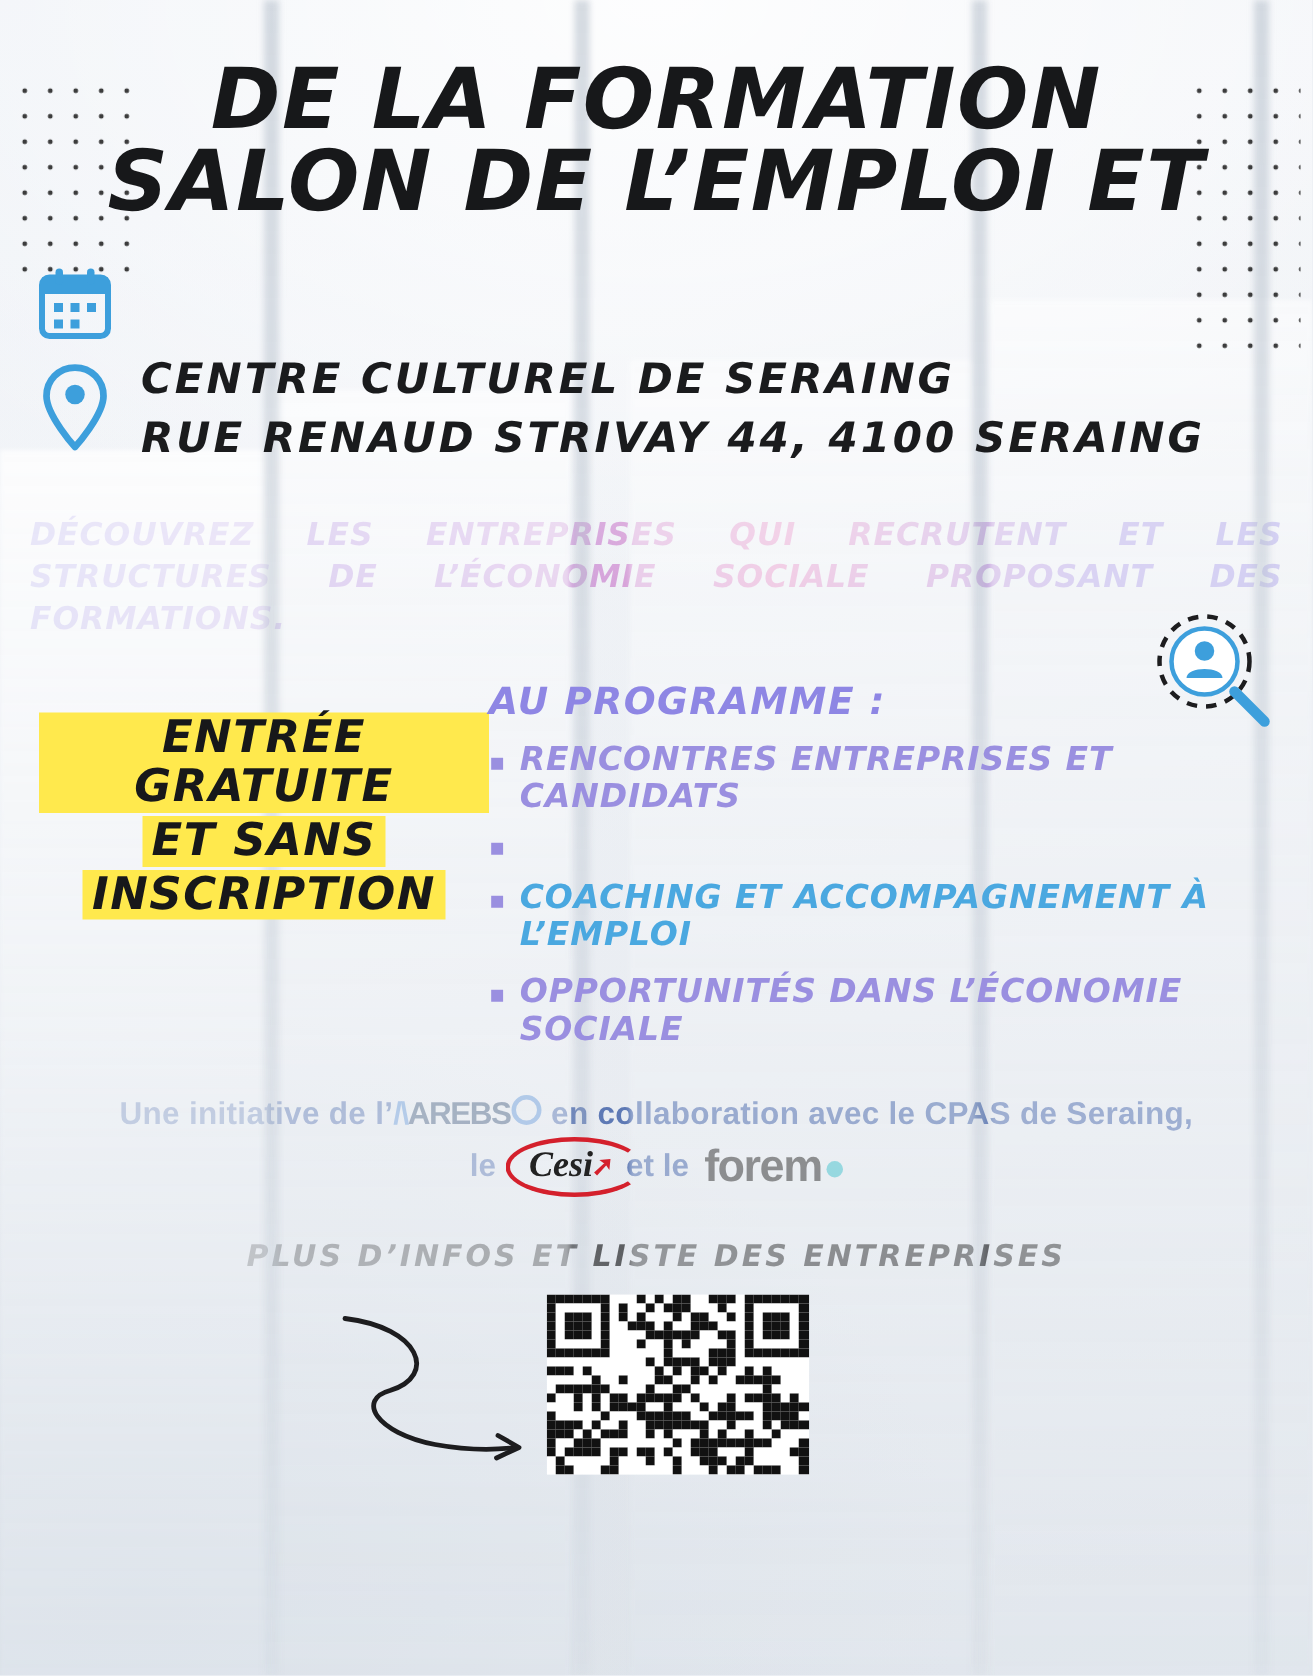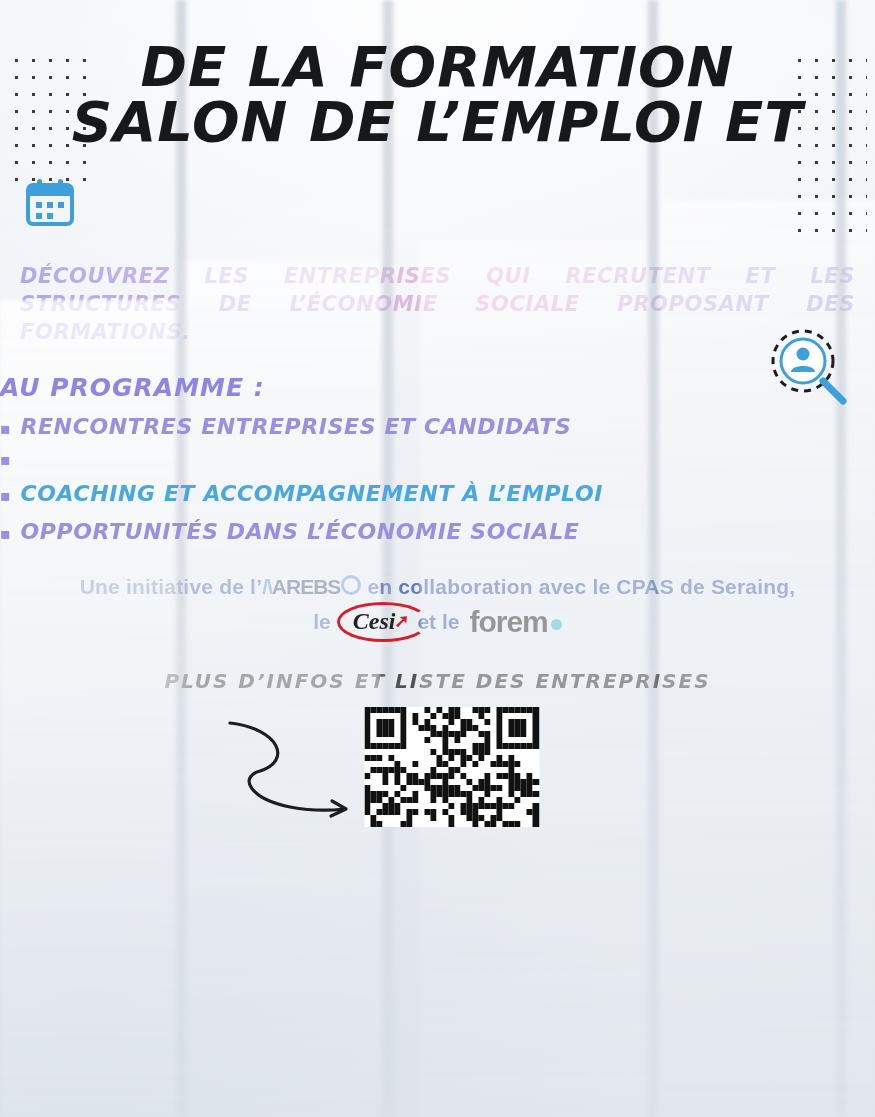--- a/index.html
+++ b/index.html
@@ -356,27 +356,44 @@
           <rect x="34" y="3" width="5" height="11" rx="2.5" fill="#3d9fdc"></rect>
           <rect x="12" y="26" width="6" height="6" fill="#3d9fdc"></rect>
           <rect x="23" y="26" width="6" height="6" fill="#3d9fdc"></rect>
           <rect x="34" y="26" width="6" height="6" fill="#3d9fdc"></rect>
           <rect x="12" y="37" width="6" height="6" fill="#3d9fdc"></rect>
           <rect x="23" y="37" width="6" height="6" fill="#3d9fdc"></rect>
         </svg>
       </div>
     </div>
 
+    <div class="info-row">
+      <div class="info-icon">
+        <svg width="46" height="62" viewBox="0 0 46 62" aria-hidden="true">
+          <path d="M23 4 C12 4 4 12.6 4 23 C4 36 23 57 23 57 C23 57 42 36 42 23 C42 12.6 34 4 23 4 Z" fill="none" stroke="#3d9fdc" stroke-width="4.5" stroke-linejoin="round"></path>
+          <circle cx="23" cy="22" r="6.5" fill="#3d9fdc"></circle>
+        </svg>
+      </div>
+      <div class="info-stack">
+        <div class="info-text small">CENTRE CULTUREL DE SERAING</div>
+        <div class="info-text small">RUE RENAUD STRIVAY 44, 4100 SERAING</div>
+      </div>
+    </div>
 
   </div>
 
   <div class="desc">DÉCOUVREZ LES ENTREPRISES QUI RECRUTENT ET LES STRUCTURES DE L’ÉCONOMIE SOCIALE PROPOSANT DES FORMATIONS.</div>
 
   <div class="middle">
 
+    <div class="free-badge">
+      <div><span class="fb-line">ENTRÉE GRATUITE</span></div>
+      <div class="fb-2"><span class="fb-line">ET SANS</span></div>
+      <div class="fb-3"><span class="fb-line">INSCRIPTION</span></div>
+    </div>
 
     <div class="program">
       <div class="search-person">
         <svg width="100" height="100" viewBox="0 0 100 100" aria-hidden="true">
           <circle cx="46" cy="42" r="30" fill="none" stroke="#1d1d1f" stroke-width="3" stroke-dasharray="7 6"></circle>
           <circle cx="46" cy="42" r="22" fill="#ffffff" stroke="#3d9fdc" stroke-width="3"></circle>
           <circle cx="46" cy="35" r="6.5" fill="#3d9fdc"></circle>
           <path d="M34 53 C34 45 58 45 58 53 Z" fill="#3d9fdc"></path>
           <line x1="66" y1="62" x2="86" y2="82" stroke="#3d9fdc" stroke-width="7" stroke-linecap="round"></line>
         </svg>

